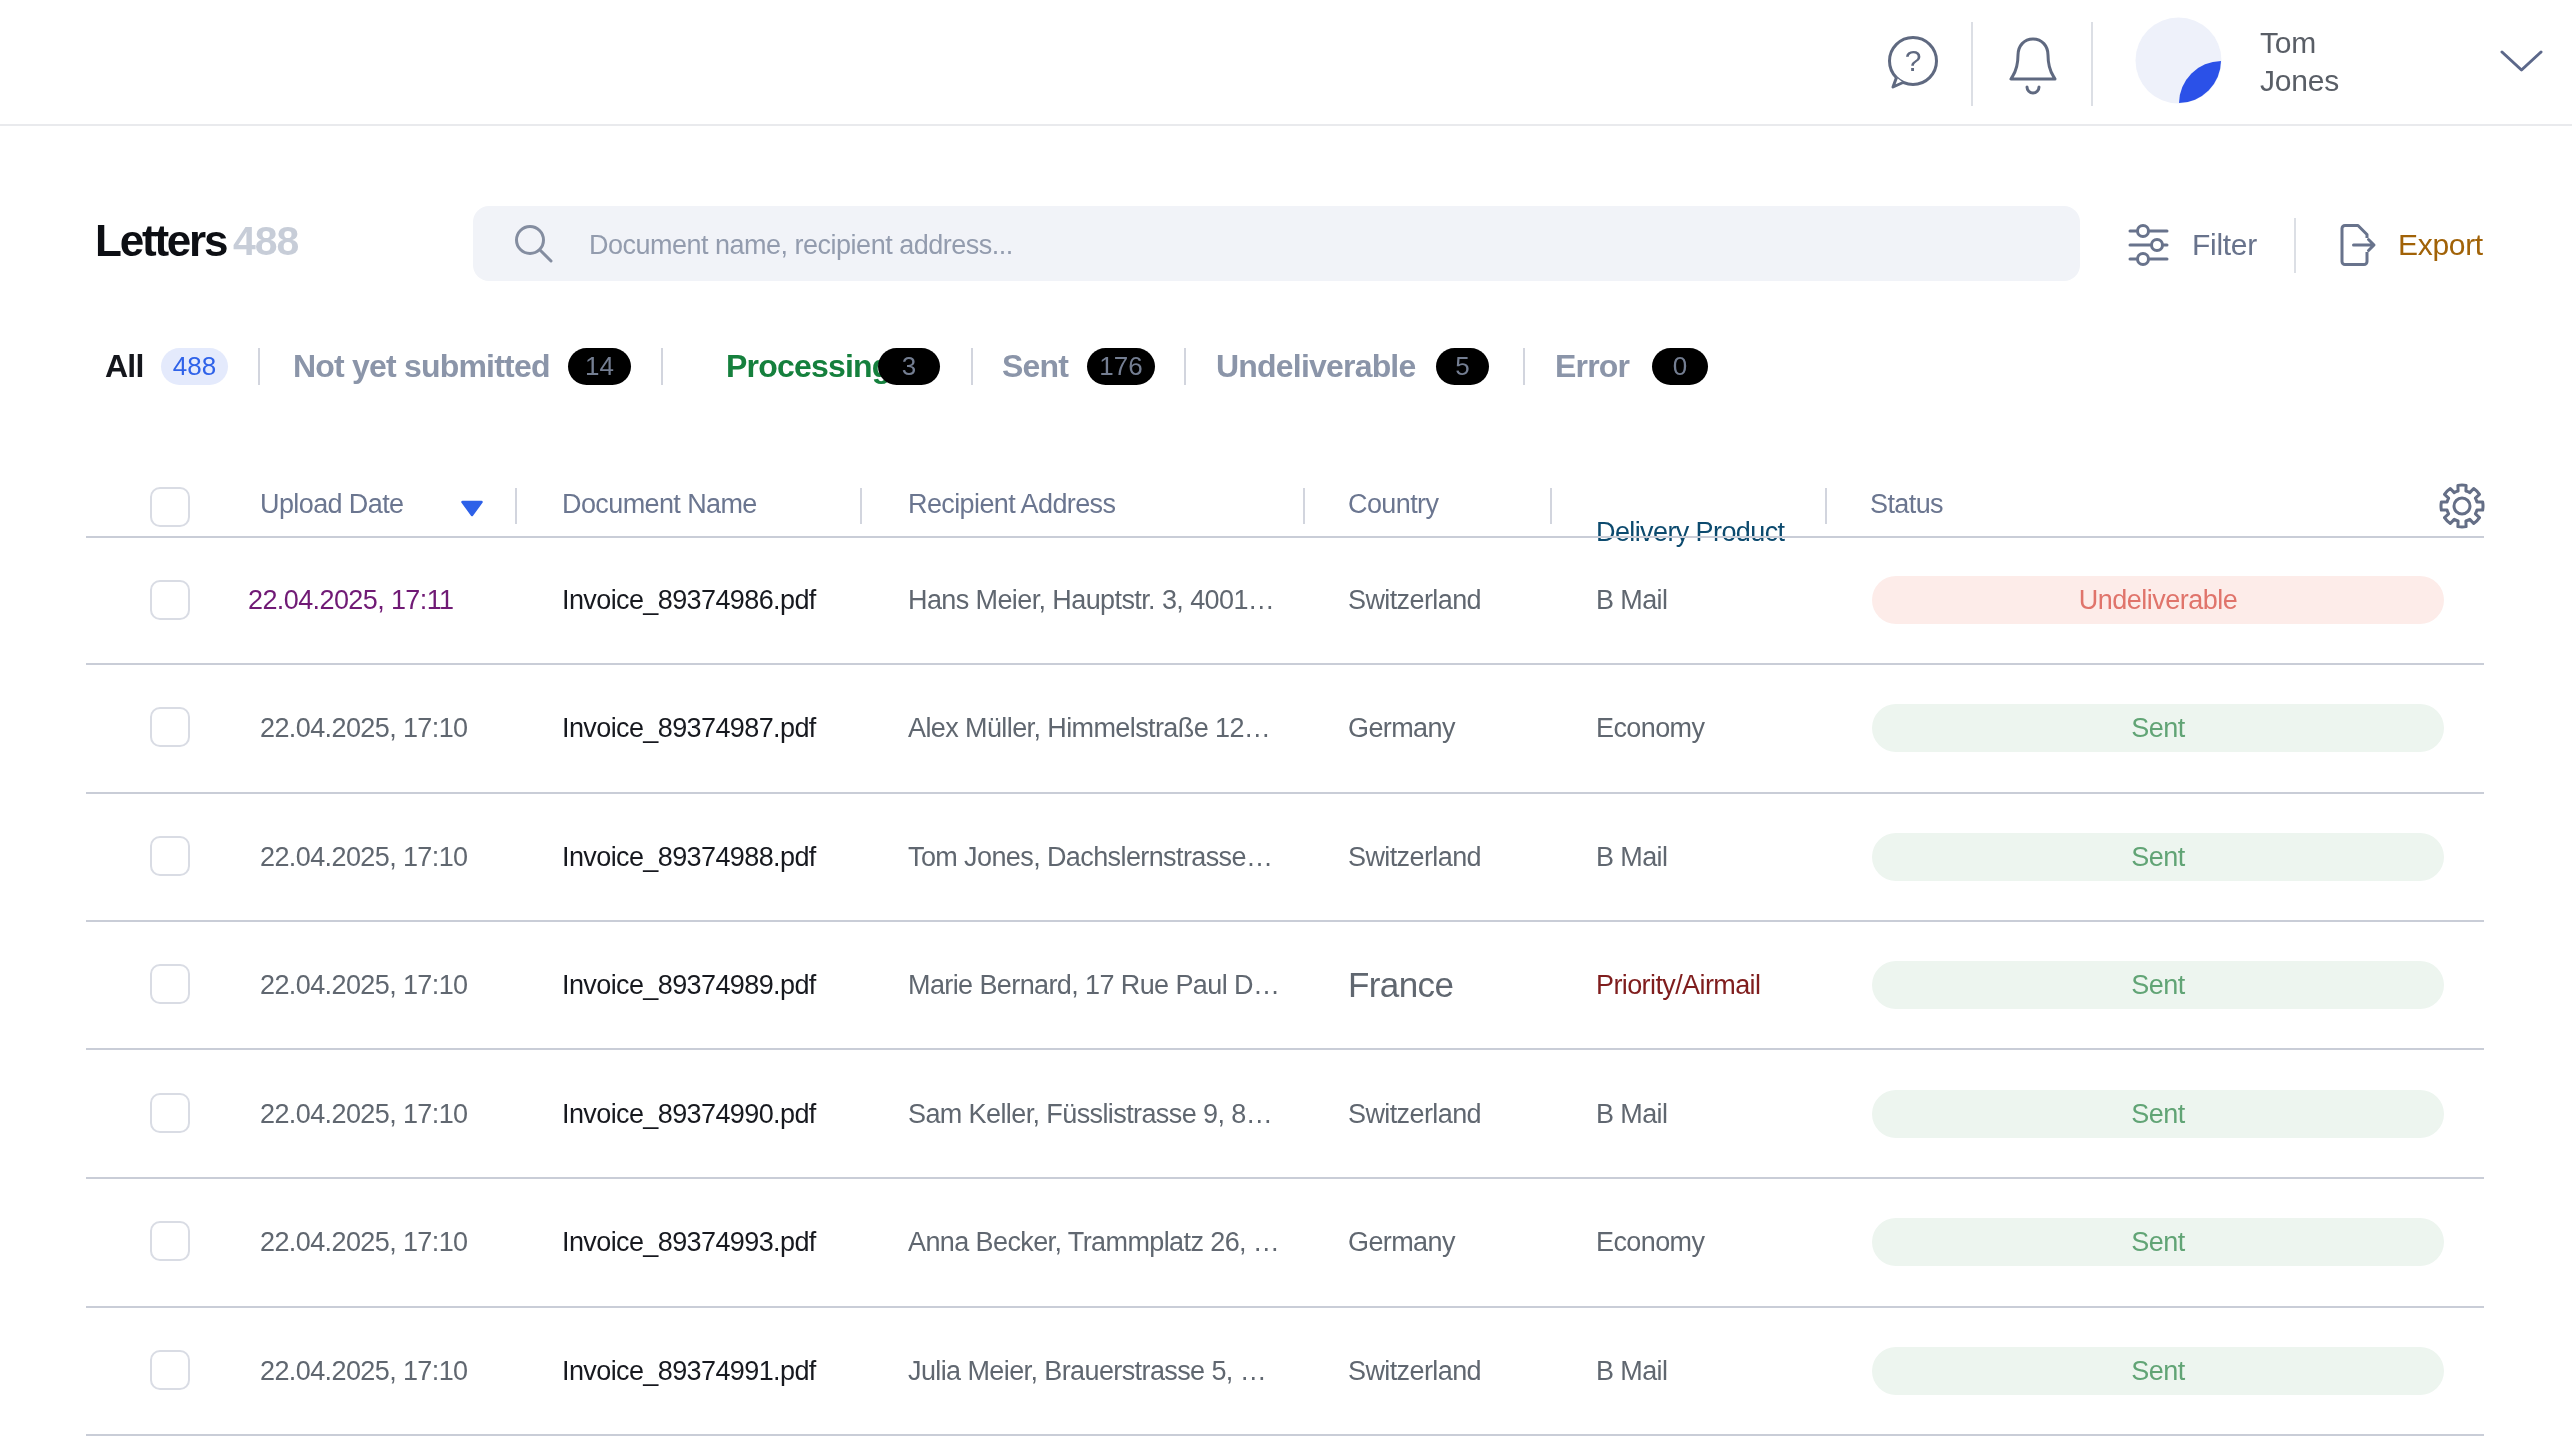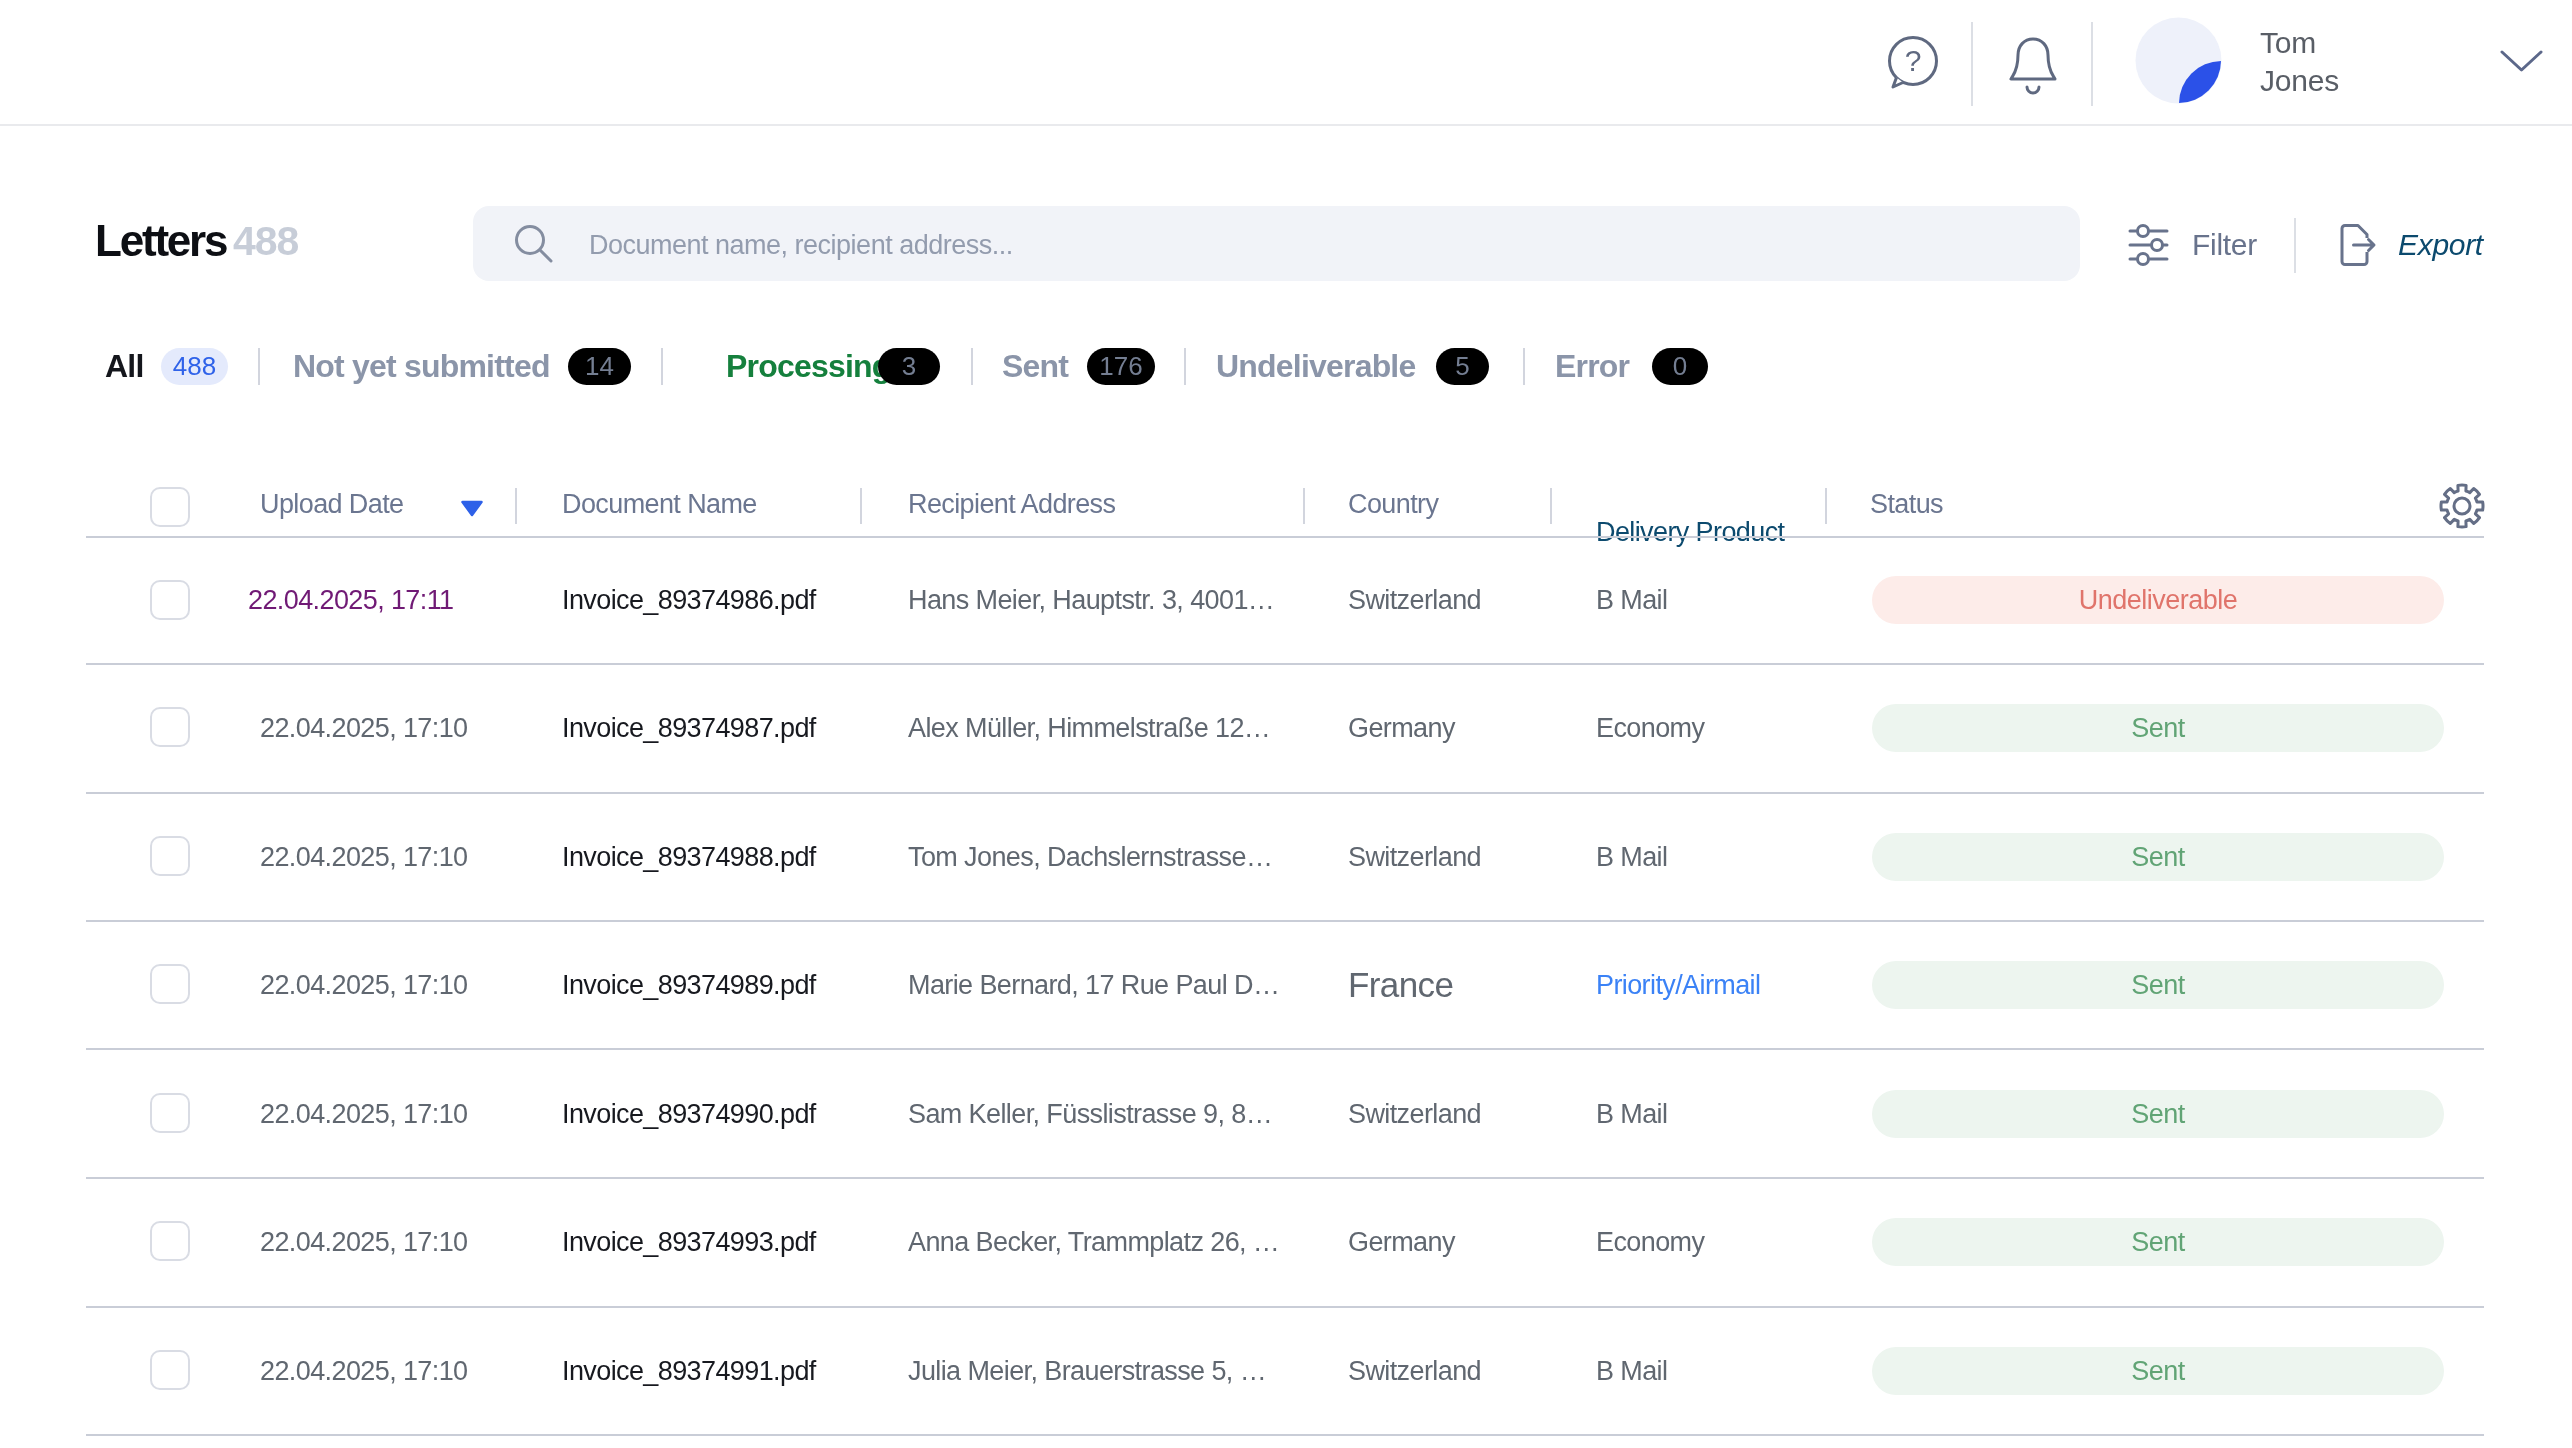--- a/index.html
+++ b/index.html
@@ -62,21 +62,21 @@
 <circle cx="29" cy="23" r="5.5" fill="#ffffff"></circle>
 <path d="M 2 37 H 39" stroke-linecap="round"></path>
 <circle cx="15" cy="37" r="5.5" fill="#ffffff"></circle>
 </svg>
 <div class="cell" style="left:2192px;top:245px;font-size:30px;color:#68738c;letter-spacing:-0.3px;">Filter</div>
 <div class="abs" style="left:2294px;top:218px;width:2px;height:55px;background:#dcdfe5;"></div>
 <svg class="abs" style="left:2334px;top:221px;" width="48" height="48" viewBox="0 0 48 48" fill="none" stroke="#68738c" stroke-width="3">
 <path d="M 33 31 V 40.5 C 33 42.2 31.7 43.5 30 43.5 H 11 C 9.3 43.5 8 42.2 8 40.5 V 7.5 C 8 5.8 9.3 4.5 11 4.5 H 24 L 33 13.5 V 17" stroke-linejoin="round"></path>
 <path d="M 19.5 24 H 39.5 M 34.5 18.5 L 40 24 L 34.5 29.5" stroke-linecap="round" stroke-linejoin="round"></path>
 </svg>
-<div class="cell" style="left:2398px;top:245px;font-size:30px;color:#0c4a6e;letter-spacing:-0.3px;font-style:italic;">Export</div>
+<div class="cell" style="left:2398px;top:245px;font-size:30px;color:#a16207;letter-spacing:-0.3px;">Export</div>
 <div class="tablabel" style="left:105px;color:#14161c;">All</div>
 <div class="badge blue" style="left:161px;width:67px;">488</div>
 <div class="tabdiv" style="left:258px;"></div>
 <div class="tablabel" style="left:293px;color:#8b95a9;">Not yet submitted</div>
 <div class="badge gray" style="left:568px;width:63px;">14</div>
 <div class="tabdiv" style="left:661px;"></div>
 <div class="tablabel" style="left:726px;color:#15803d;">Processing</div>
 <div class="badge gray" style="left:878px;width:62px;">3</div>
 <div class="tabdiv" style="left:971px;"></div>
 <div class="tablabel" style="left:1002px;color:#8b95a9;">Sent</div>
@@ -129,21 +129,21 @@
 <div class="cell" style="left:908px;top:857px;font-size:27px;color:#606770;letter-spacing:-0.6px;">Tom Jones, Dachslernstrasse…</div>
 <div class="cell" style="left:1348px;top:857px;font-size:27px;color:#606770;letter-spacing:-0.6px;">Switzerland</div>
 <div class="cell" style="left:1596px;top:857px;font-size:27px;color:#606770;letter-spacing:-0.6px;">B Mail</div>
 <div class="pill green" style="left:1872px;top:857px;">Sent</div>
 <div class="hline" style="top:920px;"></div>
 <div class="cb" style="left:150px;top:964px;"></div>
 <div class="cell" style="left:260px;top:985px;font-size:27px;color:#606770;letter-spacing:-0.6px;">22.04.2025, 17:10</div>
 <div class="cell" style="left:562px;top:985px;font-size:27px;color:#17191f;letter-spacing:-0.6px;">Invoice_89374989.pdf</div>
 <div class="cell" style="left:908px;top:985px;font-size:27px;color:#606770;letter-spacing:-0.6px;">Marie Bernard, 17 Rue Paul D…</div>
 <div class="cell" style="left:1348px;top:985px;font-size:35px;color:#606770;letter-spacing:-0.6px;">France</div>
-<div class="cell" style="left:1596px;top:985px;font-size:27px;color:#3b82f6;letter-spacing:-0.6px;">Priority/Airmail</div>
+<div class="cell" style="left:1596px;top:985px;font-size:27px;color:#7f1d1d;letter-spacing:-0.6px;">Priority/Airmail</div>
 <div class="pill green" style="left:1872px;top:985px;">Sent</div>
 <div class="hline" style="top:1048px;"></div>
 <div class="cb" style="left:150px;top:1093px;"></div>
 <div class="cell" style="left:260px;top:1114px;font-size:27px;color:#606770;letter-spacing:-0.6px;">22.04.2025, 17:10</div>
 <div class="cell" style="left:562px;top:1114px;font-size:27px;color:#17191f;letter-spacing:-0.6px;">Invoice_89374990.pdf</div>
 <div class="cell" style="left:908px;top:1114px;font-size:27px;color:#606770;letter-spacing:-0.6px;">Sam Keller, Füsslistrasse 9, 8…</div>
 <div class="cell" style="left:1348px;top:1114px;font-size:27px;color:#606770;letter-spacing:-0.6px;">Switzerland</div>
 <div class="cell" style="left:1596px;top:1114px;font-size:27px;color:#606770;letter-spacing:-0.6px;">B Mail</div>
 <div class="pill green" style="left:1872px;top:1114px;">Sent</div>
 <div class="hline" style="top:1177px;"></div>

